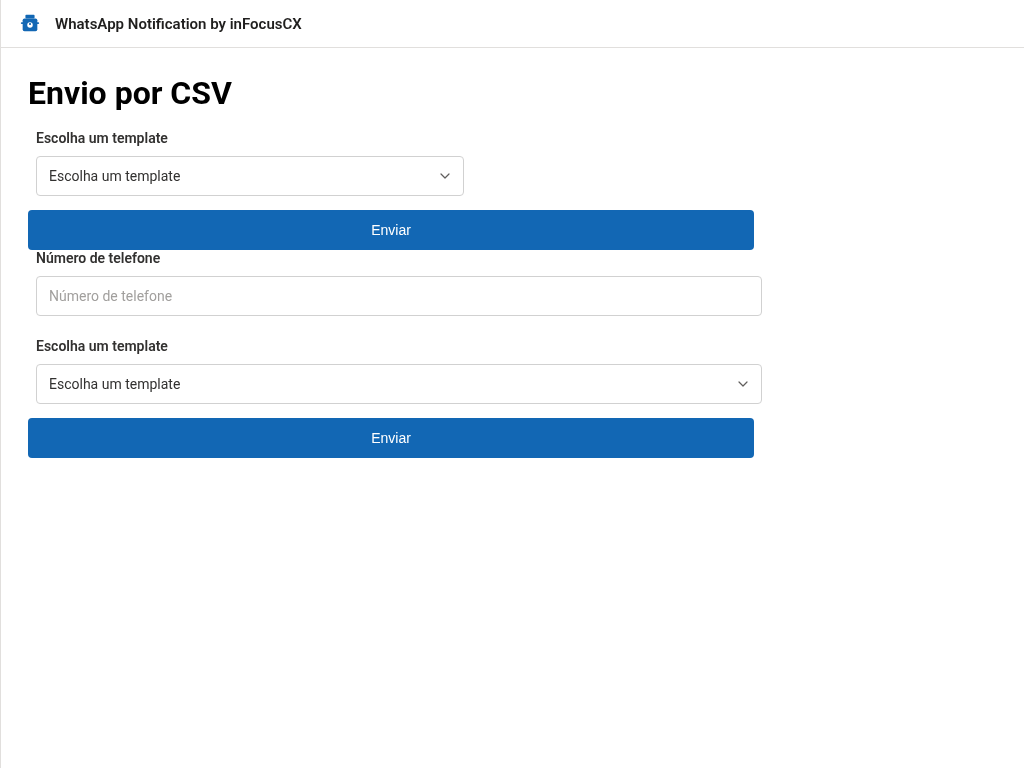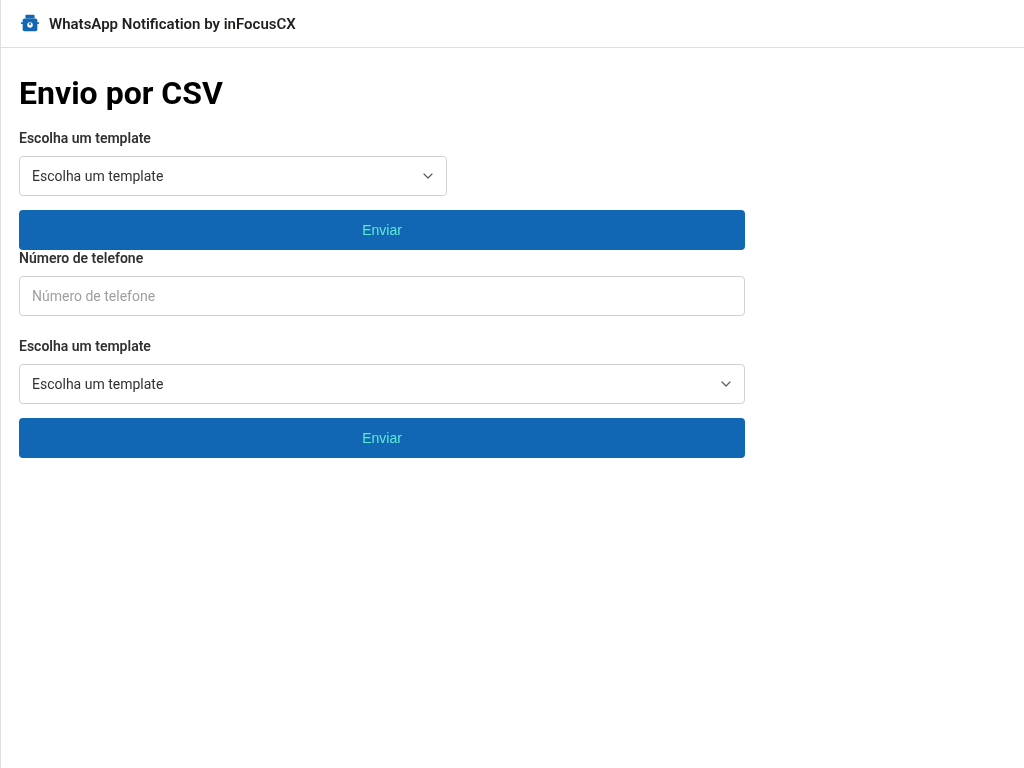--- a/index.html
+++ b/index.html
@@ -15,42 +15,42 @@
     width: 1024px;
     height: 768px;
     overflow: hidden;
   }
   .topbar {
     height: 48px;
     border-bottom: 1px solid #e1dfdd;
     display: flex;
     align-items: center;
     padding: 0 18px;
-    gap: 8px;
+    gap: 14px;
     border-left: 1px solid #e1dfdd;
   }
   .topbar-icon {
     width: 22px;
     height: 22px;
     display: flex;
     align-items: center;
     justify-content: center;
     flex-shrink: 0;
   }
   .topbar-title {
     font-size: 15px;
     font-weight: 600;
     color: #201f1e;
   }
   .content-wrap {
     border-left: 1px solid #e1dfdd;
     height: calc(100% - 48px);
   }
   .content {
-    padding: 26px 18px 18px 18px;
+    padding: 26px 18px 18px 27px;
   }
   h1.section-title {
     font-size: 32px;
     font-weight: 700;
     color: #000;
     margin-bottom: 18px;
     line-height: 1.2;
   }
   .section-title.second {
     margin-top: 26px;
@@ -105,21 +105,21 @@
     padding: 22px 10px;
     text-align: center;
     color: #0f6cbd;
     cursor: pointer;
     font-size: 14px;
   }
   .btn-primary {
     width: 726px;
     height: 40px;
     background: #1267b4;
-    color: #5eead4;
+    color: #ffffff;
     border: none;
     border-radius: 4px;
     font-size: 14px;
     font-weight: 400;
     cursor: pointer;
     display: flex;
     align-items: center;
     justify-content: center;
     margin-top: 14px;
   }
@@ -131,20 +131,21 @@
     padding: 0 12px;
     font-size: 14px;
     outline: none;
     font-family: inherit;
   }
   .text-input::placeholder {
     color: #a19f9d;
   }
   .field-group {
     margin-bottom: 22px;
+    margin-left: 8px;
   }
   .field-group.tight {
     margin-bottom: 14px;
   }
 </style>
 </head>
 <body>
 
 <div class="topbar">
   <span class="topbar-icon">

